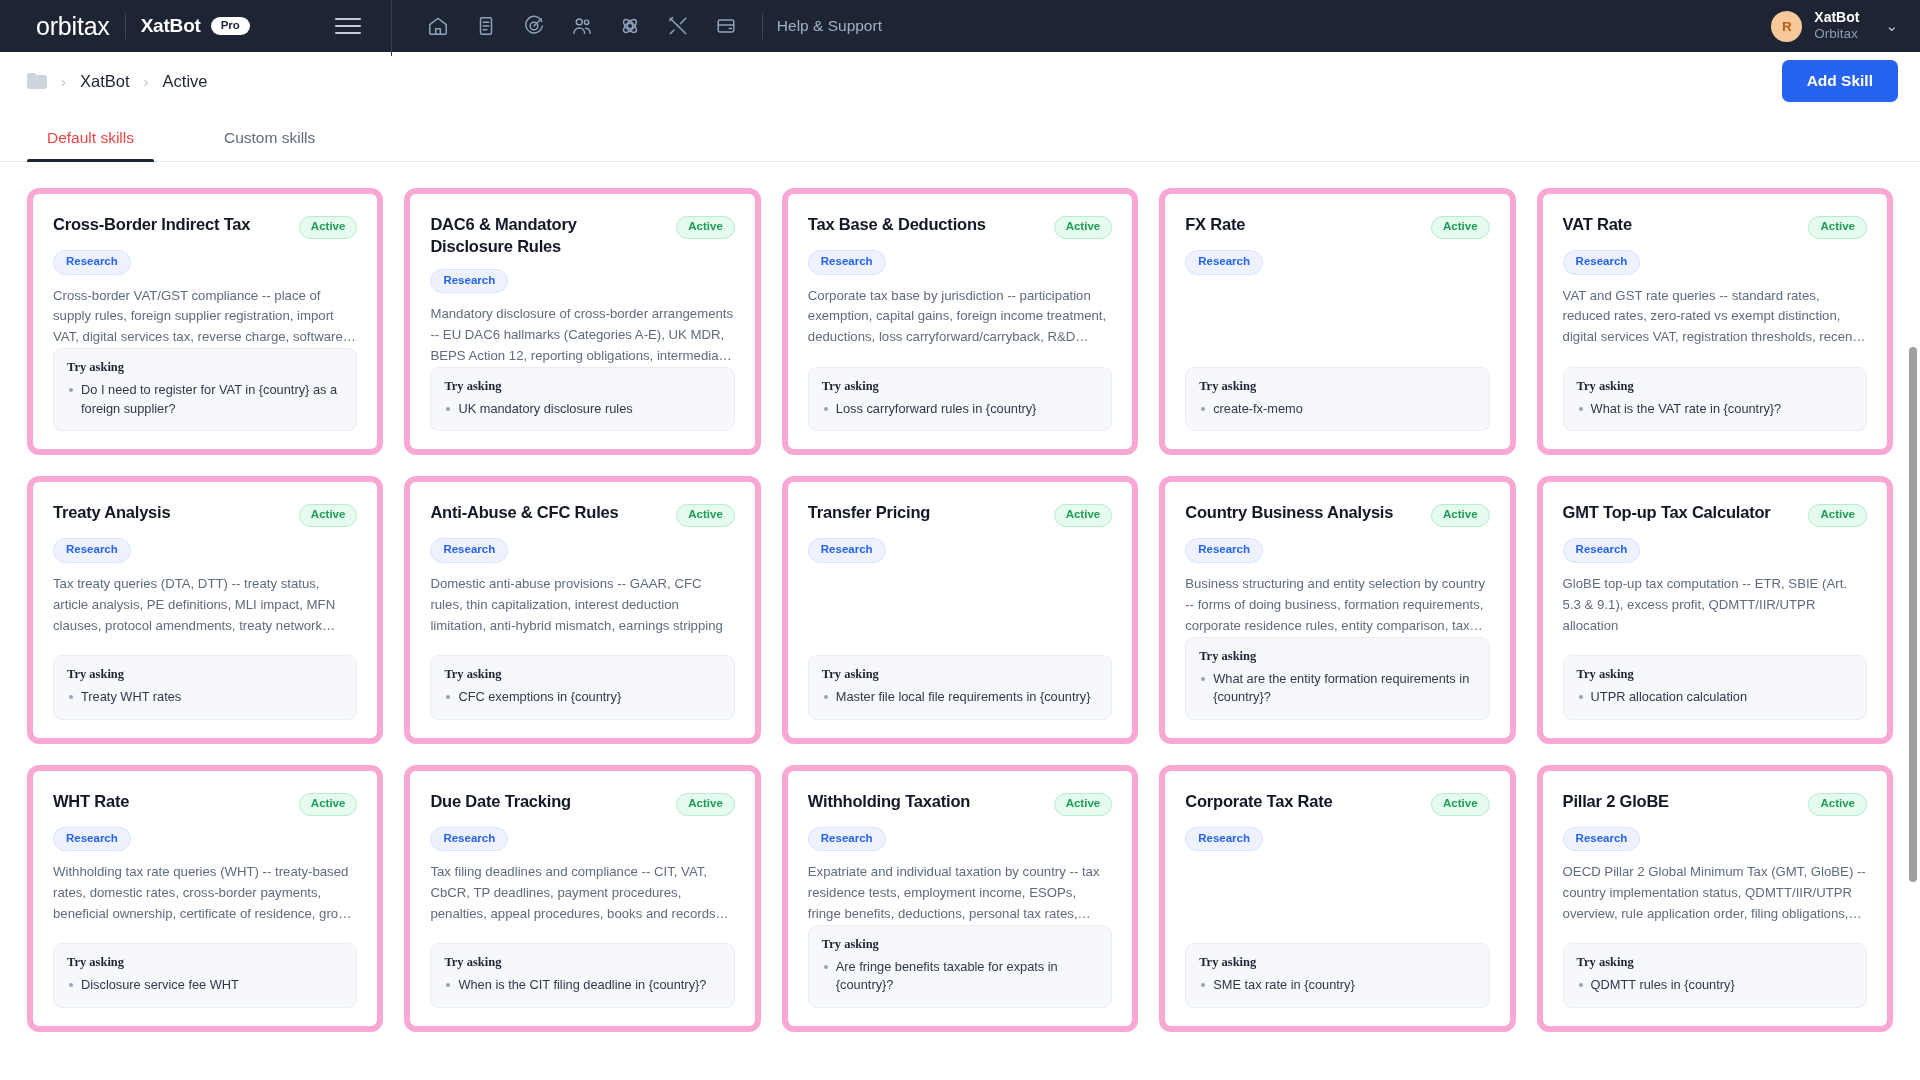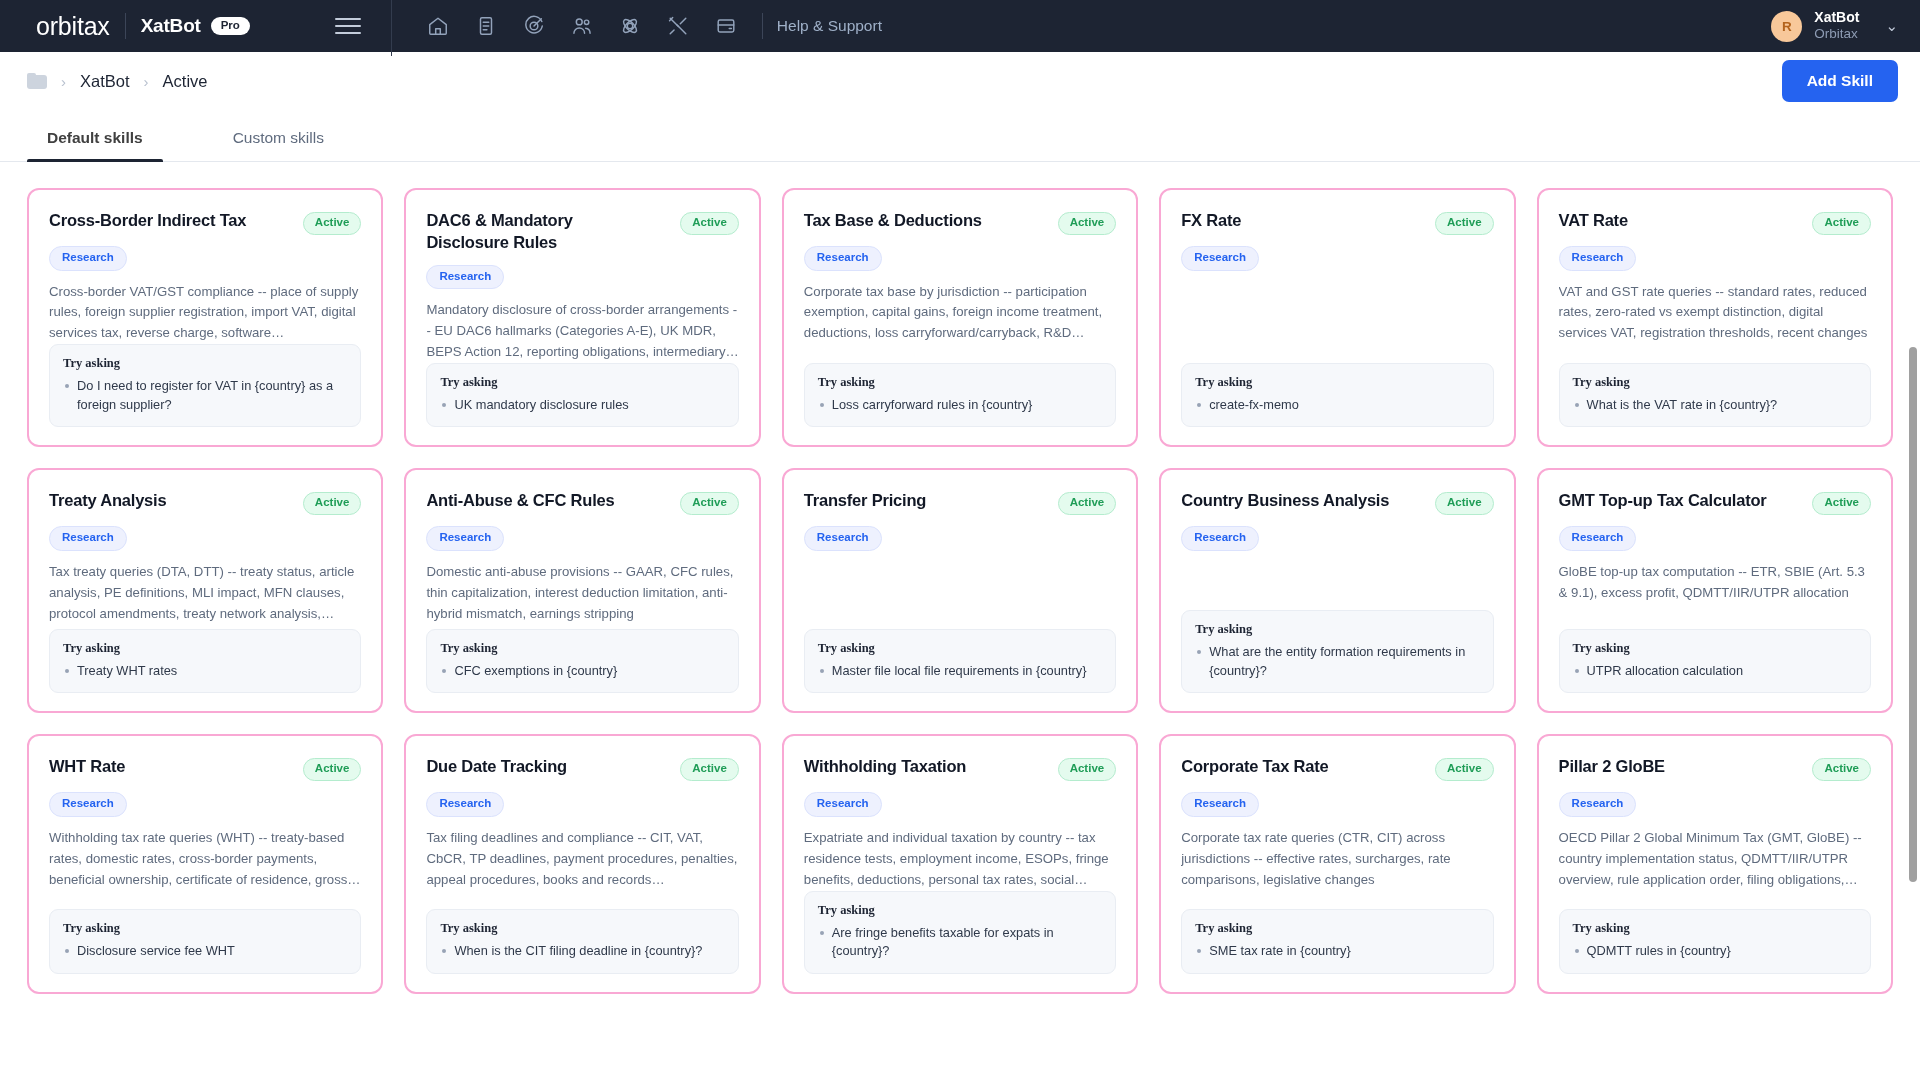--- a/index.html
+++ b/index.html
@@ -137,21 +137,21 @@
     border-bottom: 1px solid #e4e8ee;
     height: 52px;
   }
   .tab {
     font-size: 15.5px;
     color: #5f6b7e;
     padding: 0 20px 14px;
     cursor: pointer;
     position: relative;
   }
-  .tab.active { color: #404040; font-weight: 700; margin-top: 48px; }
+  .tab.active { color: #ef4444; font-weight: 400; margin-top: 48px; }
   .tab.active::after {
     content:"";
     position:absolute; left:0; right:0; bottom:-1px;
     height:3px; background:#1d2433; border-radius:2px 2px 0 0;
   }
   .tab + .tab { margin-left: 50px; }
 
   
   .content {
     padding: 26px 27px 0 27px;
@@ -159,21 +159,21 @@
     overflow: hidden;
     position: relative;
   }
   .grid {
     display: grid;
     grid-template-columns: repeat(5, 1fr);
     gap: 21px;
   }
   .card {
     background: #ffffff;
-    border: 2px solid #f9a8d4;
+    border: 6px solid #f9a8d4;
     border-radius: 12px;
     padding: 20px 20px 18px;
     display: flex;
     flex-direction: column;
     min-height: 245px;
   }
   .card-head {
     display: flex;
     align-items: flex-start;
     justify-content: space-between;
@@ -480,20 +480,21 @@
             <li class="tryask-item">Master file local file requirements in {country}</li>
           </ul>
         </div>
       </div>
       <div class="card">
         <div class="card-head">
           <div class="card-title">Country Business Analysis</div>
           <span class="status-badge">Active</span>
         </div>
         <span class="cat-badge">Research</span>
+        <div class="card-desc">Business structuring and entity selection by country -- forms of doing business, formation requirements, corporate residence rules, entity comparison, tax…</div>
         <div class="tryask">
           <div class="tryask-title">Try asking</div>
           <ul class="tryask-list">
             <li class="tryask-item">What are the entity formation requirements in {country}?</li>
           </ul>
         </div>
       </div>
       <div class="card">
         <div class="card-head">
           <div class="card-title">GMT Top-up Tax Calculator</div>
@@ -549,21 +550,20 @@
             <li class="tryask-item">Are fringe benefits taxable for expats in {country}?</li>
           </ul>
         </div>
       </div>
       <div class="card">
         <div class="card-head">
           <div class="card-title">Corporate Tax Rate</div>
           <span class="status-badge">Active</span>
         </div>
         <span class="cat-badge">Research</span>
-        <div class="card-desc">Corporate tax rate queries (CTR, CIT) across jurisdictions -- effective rates, surcharges, rate comparisons, legislative changes</div>
         <div class="tryask">
           <div class="tryask-title">Try asking</div>
           <ul class="tryask-list">
             <li class="tryask-item">SME tax rate in {country}</li>
           </ul>
         </div>
       </div>
       <div class="card">
         <div class="card-head">
           <div class="card-title">Pillar 2 GloBE</div>

